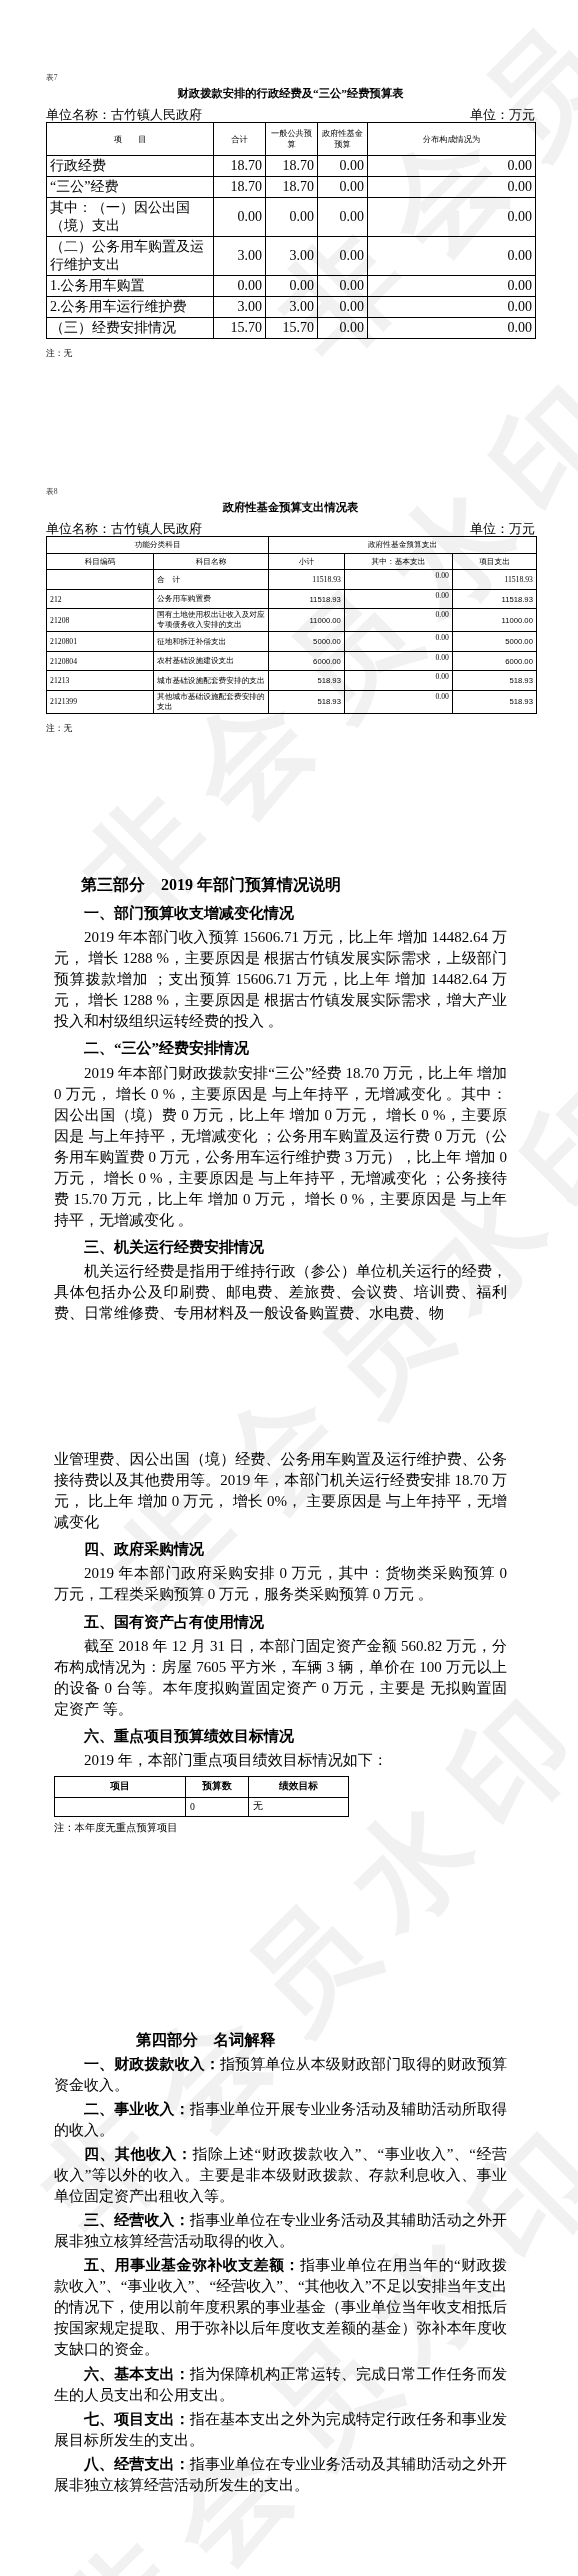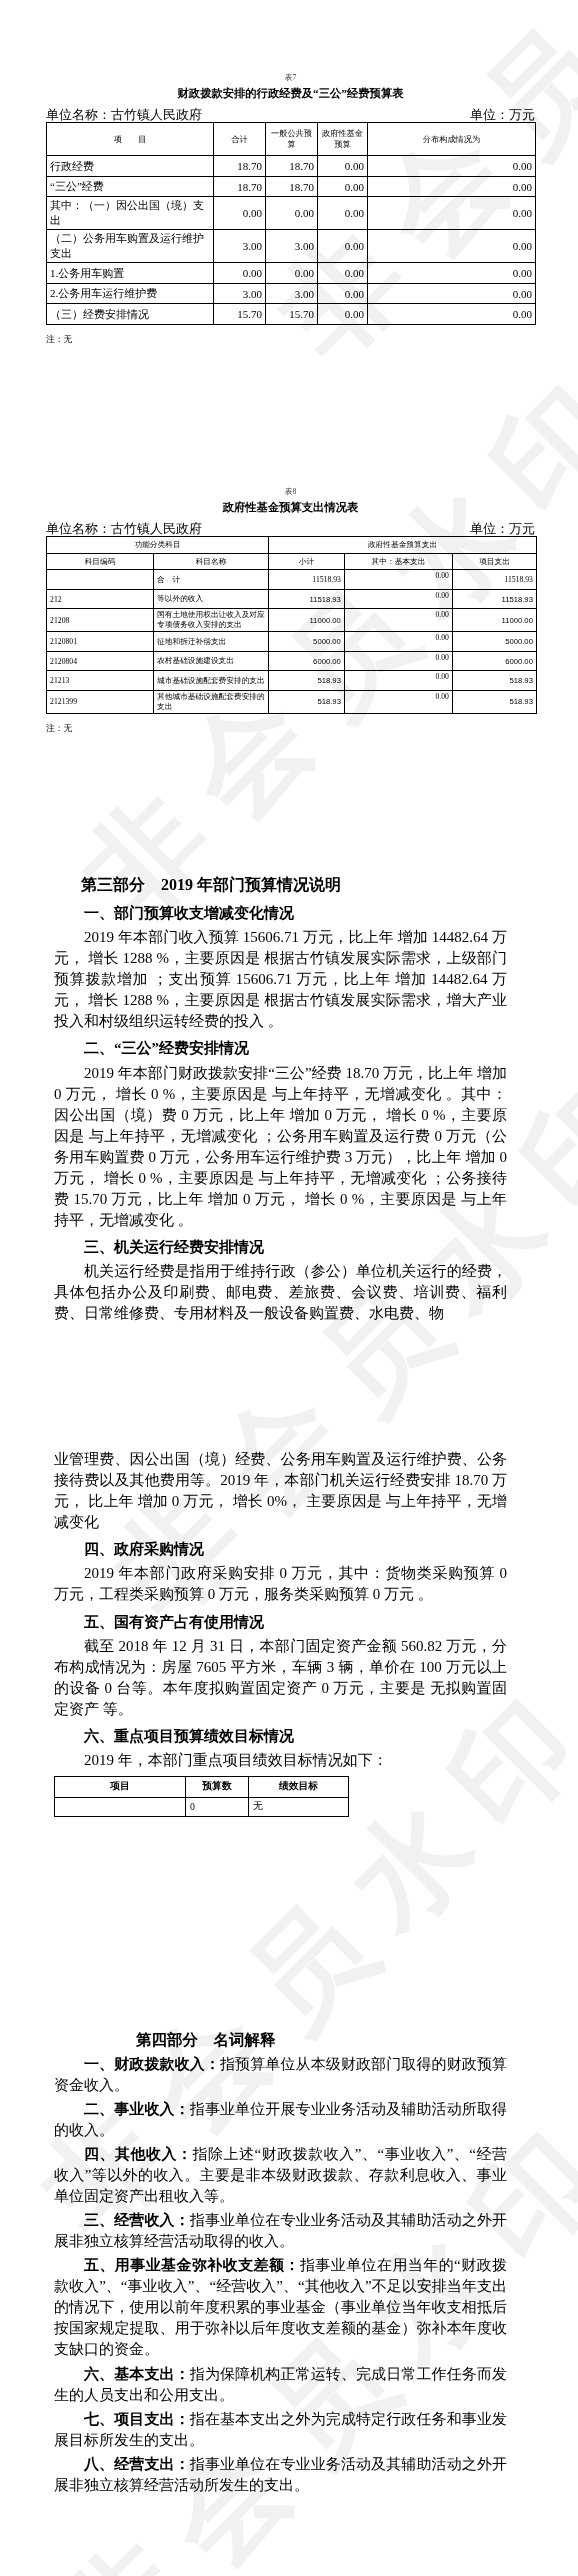--- a/index.html
+++ b/index.html
@@ -8,28 +8,28 @@
 
   
   .wm{position:absolute;z-index:0;font-family:"Liberation Sans",sans-serif;font-weight:bold;
       font-size:116px;letter-spacing:28px;color:rgba(0,0,0,0.055);white-space:nowrap;
       transform:translate(-50%,-50%) rotate(-45deg);pointer-events:none;}
 
   .blk{position:absolute;z-index:1;}
 
   
   .tblk{left:46px;width:489px;}
-  .tag{ text-align:center;font-size:7.7px;color:#444;line-height:9.3px;}
+  .tag{ text-align:left;font-size:7.7px;color:#444;line-height:9.3px;}
   .ttitle{text-align:center;font-size:11.3px;font-weight:bold;margin-top:4.1px;line-height:15.5px;}
   .meta{display:flex;justify-content:space-between;font-size:13px;margin-top:7.2px;margin-bottom:2.1px;line-height:11.3px;}
   table{border-collapse:collapse;table-layout:fixed;width:489px;}
   .btable td,.btable th{border:1px solid #000;padding:1px 3.1px;overflow:hidden;}
   .btable th{font-weight:normal;text-align:center;font-size:8.2px;}
   .t7 thead th{height:30px;}
-  .t7 td{height:17.5px;font-size:11px;}
+  .t7 td{height:17.5px;font-size:14px;}
   .t8 th{height:13.4px;font-size:7.7px;margin-top:36px;}
   .t8 td{height:16.5px;font-size:7.7px;}
   .num{text-align:right;}
   .numbig{font-family:"Liberation Sans",sans-serif;font-size:8.2px;text-align:right;}
   .vtop{vertical-align:top;}
   .ctr{text-align:left;}
   .ind0{padding-left:4.1px;}
   .ind1{padding-left:17.5px;}
   .ind2{padding-left:31px;}
   .ind3{padding-left:47px;}
@@ -169,21 +169,21 @@
       <tbody>
         <tr>
           <td></td>
           <td class="ctr">合　计</td>
           <td class="num">11518.93</td>
           <td class="num vtop">0.00</td>
           <td class="num">11518.93</td>
         </tr>
         <tr>
           <td>212</td>
-          <td>等以外的收入</td>
+          <td>公务用车购置费</td>
           <td class="numbig">11518.93</td>
           <td class="num vtop">0.00</td>
           <td class="numbig">11518.93</td>
         </tr>
         <tr>
           <td>21208</td>
           <td>国有土地使用权出让收入及对应专项债务收入安排的支出</td>
           <td class="numbig">11000.00</td>
           <td class="num vtop">0.00</td>
           <td class="numbig">11000.00</td>
@@ -253,20 +253,21 @@
         </tr>
       </thead>
       <tbody>
         <tr>
           <td></td>
           <td>0</td>
           <td>无</td>
         </tr>
       </tbody>
     </table>
+    <div class="snote">注：本年度无重点预算项目</div>
   </div>
 
   <div class="blk textblk" style="top:2028px;">
     <div class="doc-title4">第四部分　名词解释</div>
     <p class="para"><span class="term-label">一、财政拨款收入：</span><span>指预算单位从本级财政部门取得的财政预算资金收入。</span></p>
     <p class="para"><span class="term-label">二、事业收入：</span><span>指事业单位开展专业业务活动及辅助活动所取得的收入。</span></p>
     <p class="para"><span class="term-label">四、其他收入：</span><span>指除上述“财政拨款收入”、“事业收入”、“经营收入”等以外的收入。主要是非本级财政拨款、存款利息收入、事业单位固定资产出租收入等。</span></p>
     <p class="para"><span class="term-label">三、经营收入：</span><span>指事业单位在专业业务活动及其辅助活动之外开展非独立核算经营活动取得的收入。</span></p>
     <p class="para"><span class="term-label">五、用事业基金弥补收支差额：</span><span>指事业单位在用当年的“财政拨款收入”、“事业收入”、“经营收入”、“其他收入”不足以安排当年支出的情况下，使用以前年度积累的事业基金（事业单位当年收支相抵后按国家规定提取、用于弥补以后年度收支差额的基金）弥补本年度收支缺口的资金。</span></p>
     <p class="para"><span class="term-label">六、基本支出：</span><span>指为保障机构正常运转、完成日常工作任务而发生的人员支出和公用支出。</span></p>

